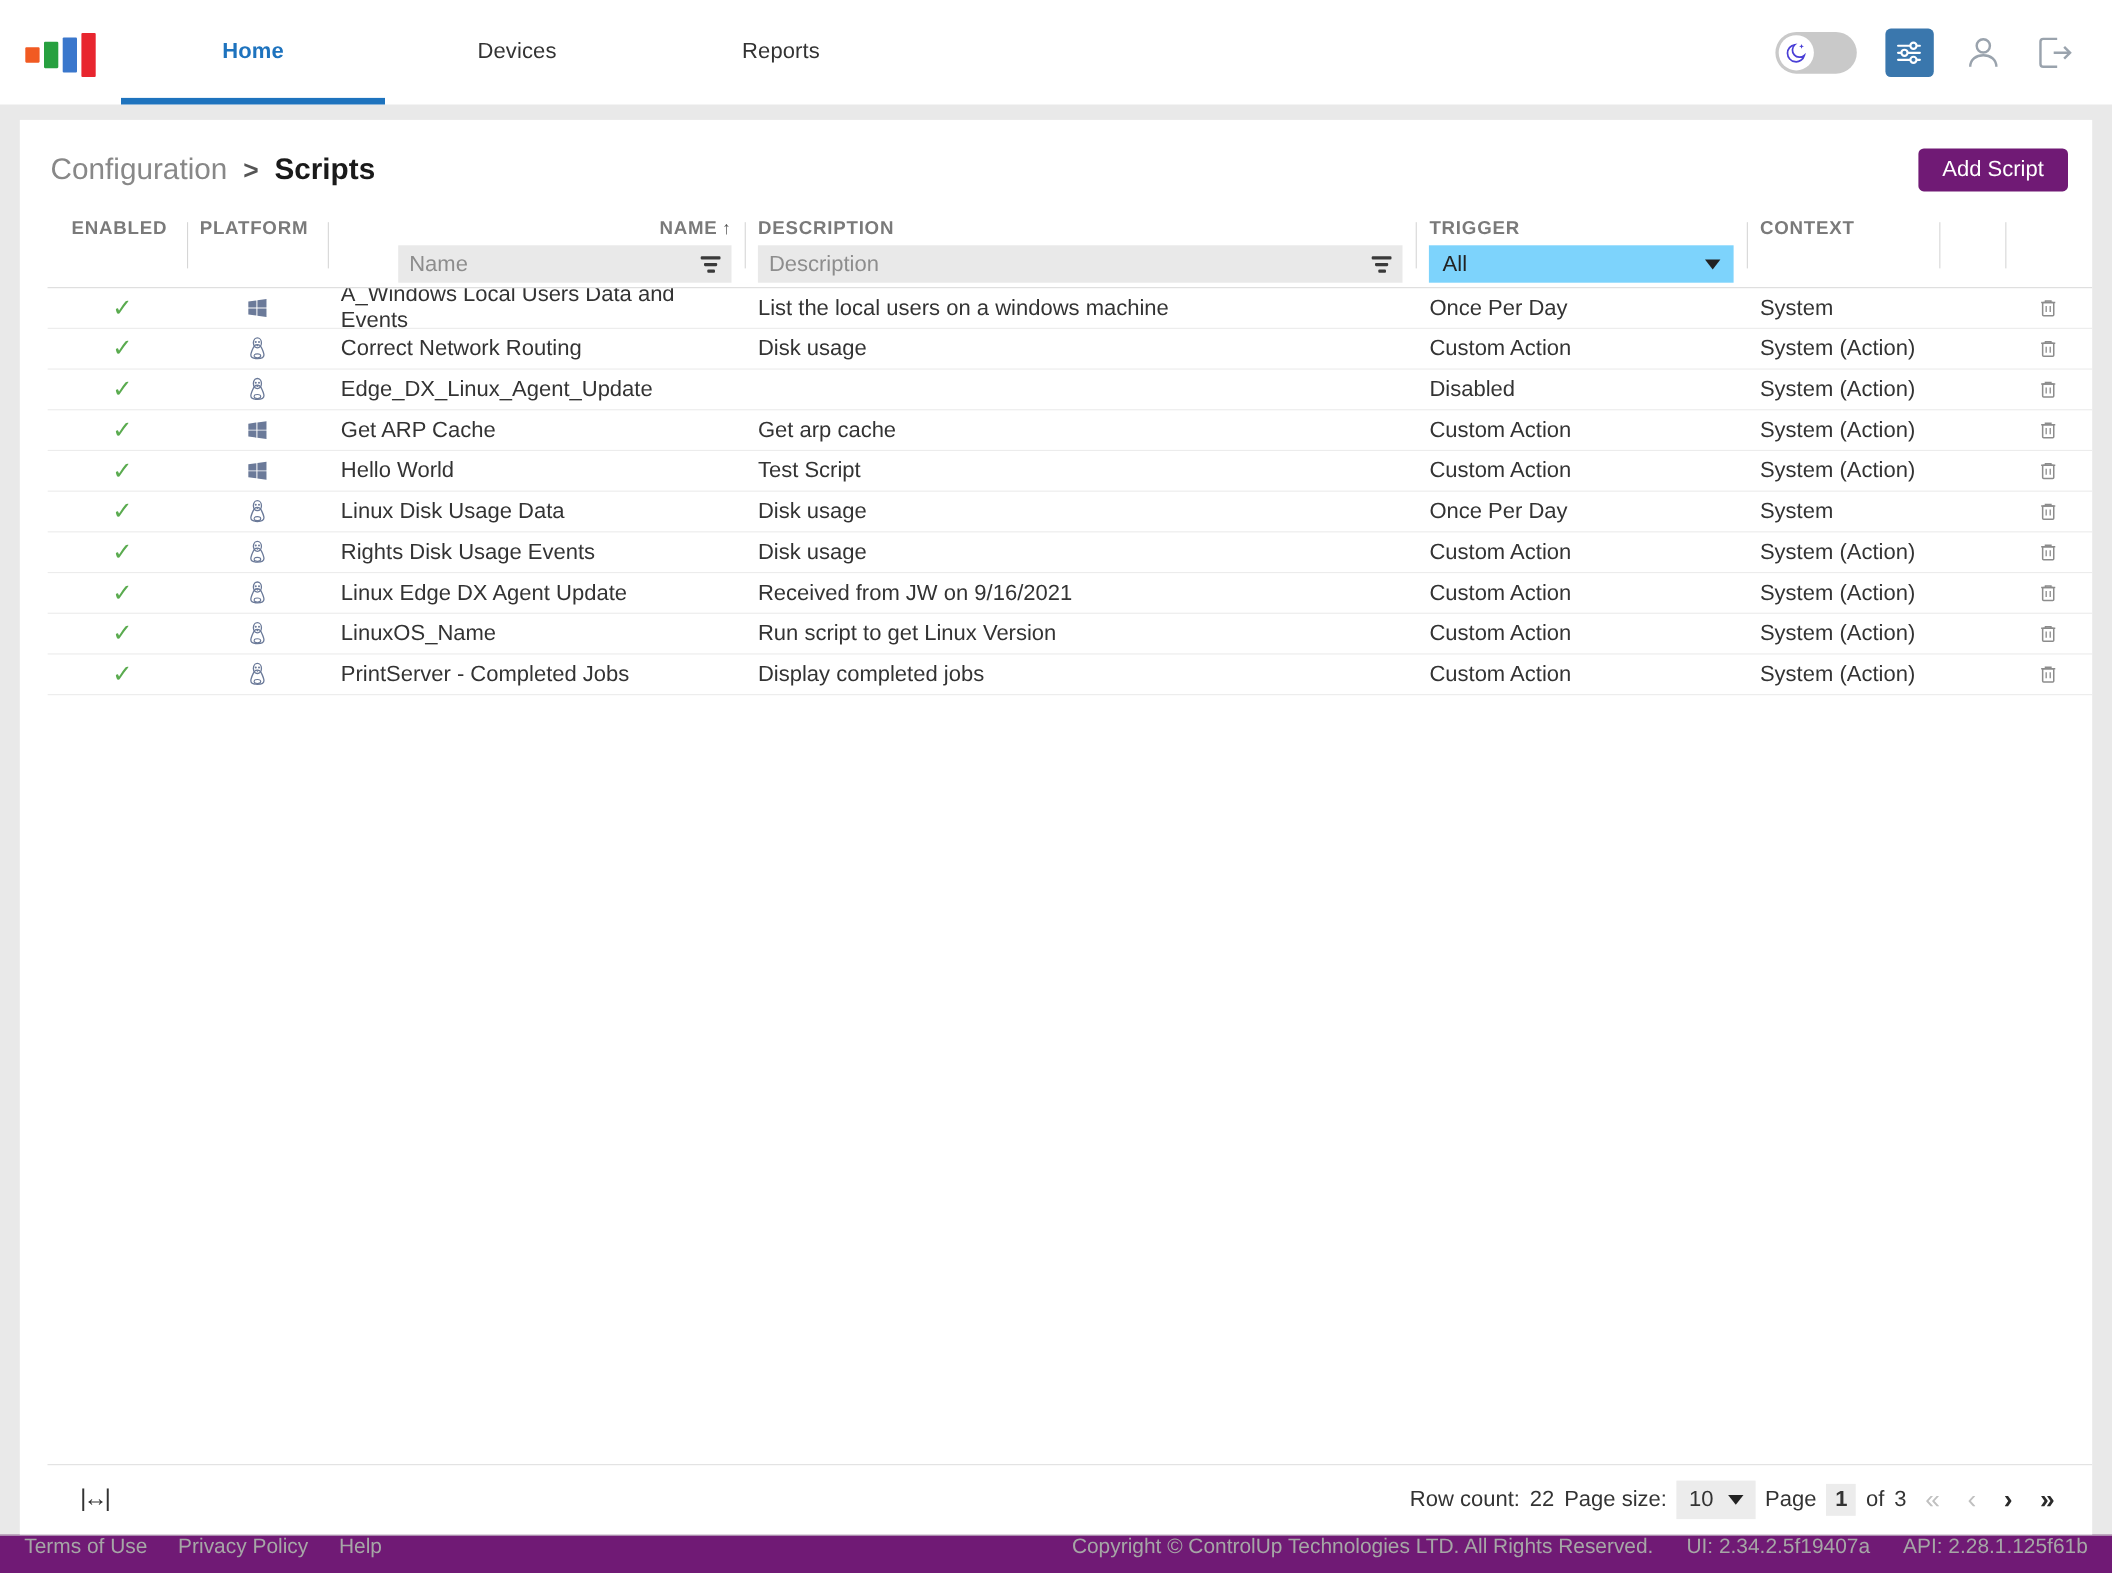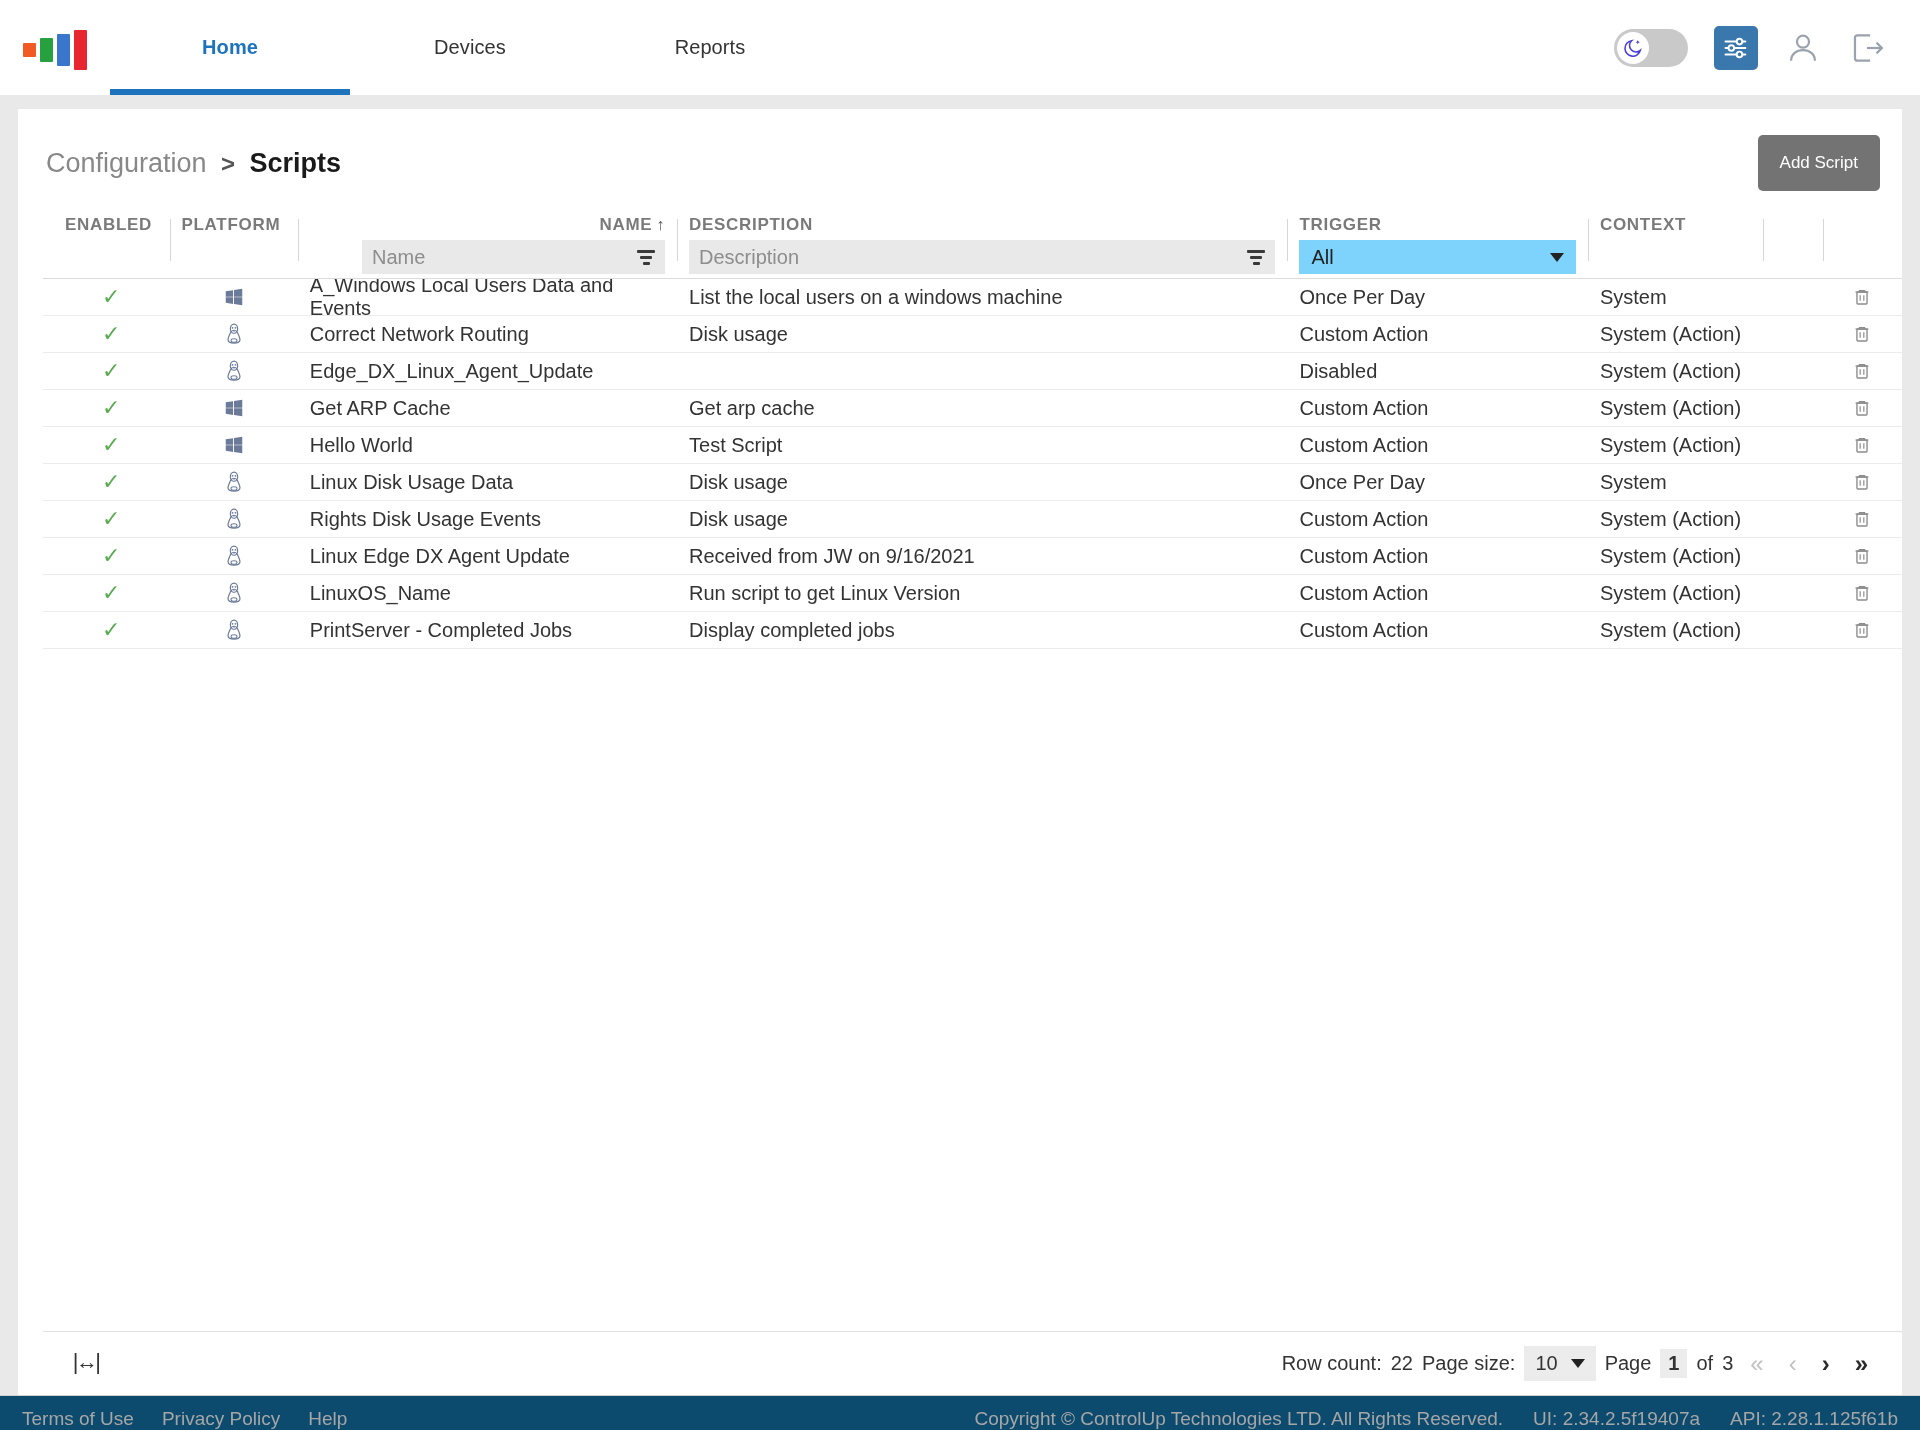--- a/index.html
+++ b/index.html
@@ -95,26 +95,26 @@
   .page-head {
     display: flex;
     align-items: center;
     padding: 26px 22px 16px 28px;
   }
   .crumb { font-size: 27px; color: #888; }
   .crumb-sep { font-size: 24px; color: #555; margin: 0 10px; font-weight: bold; }
   .crumb-cur { font-size: 27px; color: #1a1a1a; font-weight: bold; }
   .add-btn {
     margin-left: auto;
-    background: #737373;
+    background: #701a75;
     color: #fff;
     border: none;
-    font-size: 17px;
+    font-size: 20px;
     font-family: inherit;
-    padding: 18px 22px;
+    padding: 8px 22px;
     border-radius: 5px;
     cursor: pointer;
   }
 
   
   .grid { flex: 1; display: flex; flex-direction: column; overflow: hidden; margin-left: 25px; }
   .grid-header {
     display: flex;
     border-bottom: 1px solid #dcdcdc;
     height: 72px;
@@ -218,26 +218,26 @@
   }
   .pg-num { background: #ececec; padding: 3px 8px; font-weight: bold; }
   .pg-btn { font-size: 24px; padding: 0 8px; cursor: pointer; }
   .pg-btn.disabled { color: #c0c0c0; cursor: default; }
   .pg-btn.enabled { color: #2b2b2b; font-weight: bold; }
 
   
   .footer {
     height: 35px;
     display: flex;
-    align-items: flex-end;
+    align-items: flex-start;
     padding: 0 22px;
     font-size: 19px;
     color: #a6a6a6;
     border-top: 1px solid #d2d2d2;
-    background: #0c4a6e;
+    background: #701a75;
   }
   .footer a { color: #a6a6a6; text-decoration: none; margin-right: 28px; cursor: pointer; }
   .footer .right { margin-left: auto; display: flex; gap: 30px; }
 </style>
 </head>
 <body>
 
 <div class="topbar">
   <div class="logo">
     <span class="bar b1"></span>

